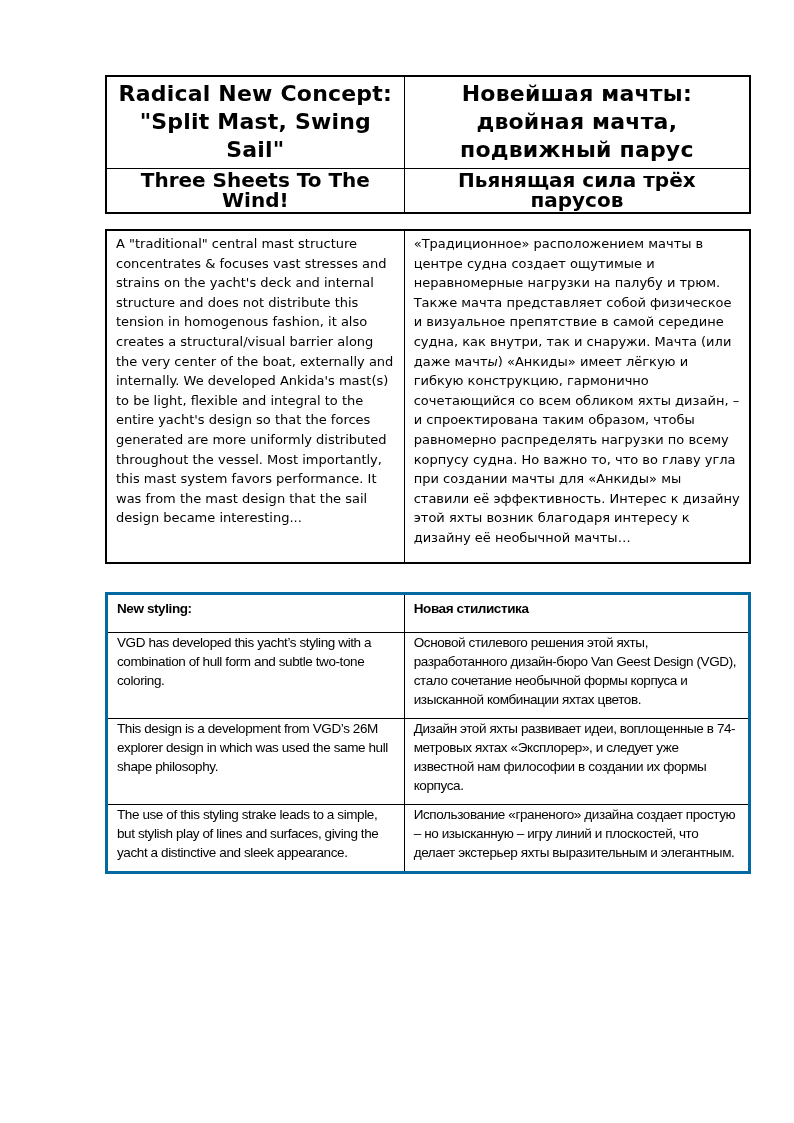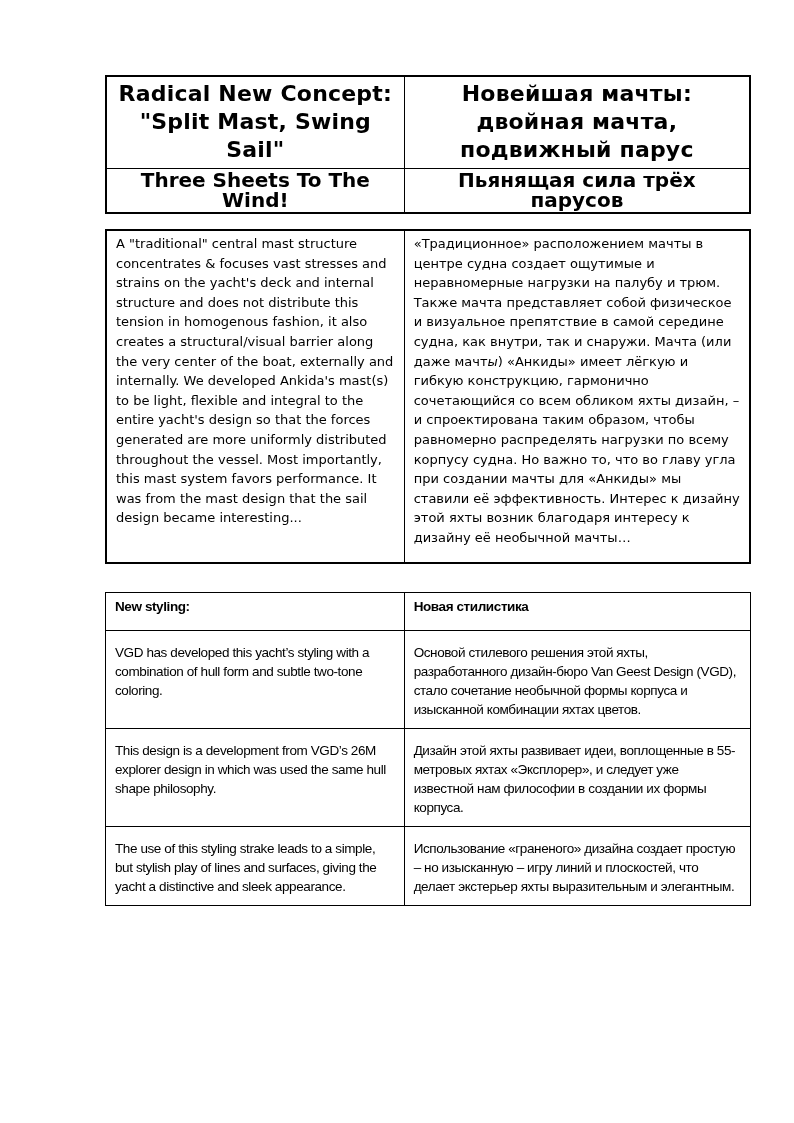--- a/index.html
+++ b/index.html
@@ -62,30 +62,30 @@
     vertical-align: top;
     font-size: 13px;
     line-height: 19.6px;
     padding: 3px 9px 14px 9px;
   }
   .italic-run { font-style: italic; }
 
   
   table.styling-table {
     margin-top: 28px;
-    border: 1px solid #0369a1;
+    border: 3px solid #0369a1;
     font-family: "Liberation Sans", sans-serif;
     letter-spacing: -0.4px;
   }
   table.styling-table td {
     border: 1px solid #000;
     vertical-align: top;
     font-size: 13.5px;
     line-height: 19px;
-    padding: 12px 9px 9px 9px;
+    padding: 0 9px 9px 9px;
   }
   table.styling-table tr.styling-header td {
     font-weight: bold;
     padding: 4px 9px 14px 9px;
   }
 </style>
 </head>
 <body>
 
 <div class="doc">
@@ -133,21 +133,21 @@
         <tr class="styling-header">
       <td>New styling:</td>
       <td>Новая стилистика</td>
     </tr>
     <tr>
       <td>VGD has developed this yacht’s styling with a combination of hull form and subtle two-tone coloring.</td>
       <td>Основой стилевого решения этой яхты, разработанного дизайн-бюро Van Geest Design (VGD), стало сочетание необычной формы корпуса и изысканной комбинации яхтах цветов.</td>
     </tr>
     <tr>
       <td>This design is a development from VGD’s 26M explorer design in which was used the same hull shape philosophy.</td>
-      <td>Дизайн этой яхты развивает идеи, воплощенные в 55-метровых яхтах «Эксплорер», и следует уже известной нам философии в создании их формы корпуса.</td>
+      <td>Дизайн этой яхты развивает идеи, воплощенные в 74-метровых яхтах «Эксплорер», и следует уже известной нам философии в создании их формы корпуса.</td>
     </tr>
     <tr>
       <td>The use of this styling strake leads to a simple, but stylish play of lines and surfaces, giving the yacht a distinctive and sleek appearance.</td>
       <td>Использование «граненого» дизайна создает простую – но изысканную – игру линий и плоскостей, что делает экстерьер яхты выразительным и элегантным.</td>
     </tr>
   </tbody>
     </table>
 
 </div>
 

